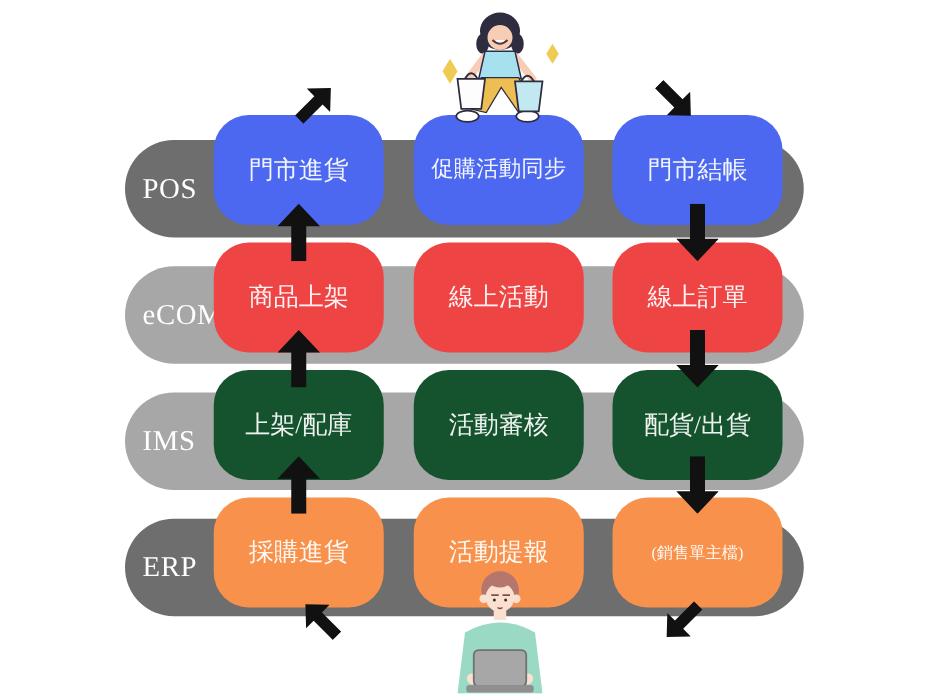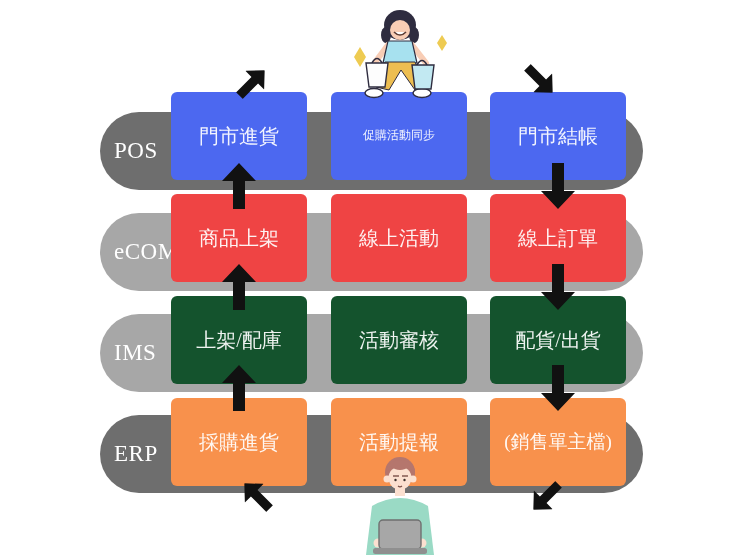--- a/index.html
+++ b/index.html
@@ -14,30 +14,30 @@
   .bar-label{
     position:absolute;left:114px;width:70px;height:78px;display:flex;align-items:center;
     color:#ffffff;font-size:23px;letter-spacing:.5px;z-index:2;
   }
   .bar-pos{top:112px;} .lbl-pos{top:112px;}
   .bar-ecom{top:213px;} .lbl-ecom{top:213px;}
   .bar-ims{top:314px;} .lbl-ims{top:314px;}
   .bar-erp{top:415px;} .lbl-erp{top:415px;text-align:right;}
   
   .box{
-    position:absolute;width:136px;height:88px;border-radius:6px;z-index:2;
+    position:absolute;width:136px;height:88px;border-radius:28px;z-index:2;
     display:flex;flex-direction:column;align-items:center;justify-content:center;
     text-align:center;color:rgba(255,255,255,.93);font-size:20px;line-height:1.3;
   }
   .col1{left:171px;} .col2{left:331px;} .col3{left:490px;}
   .row1{top:92px;} .row2{top:194px;} .row3{top:296px;} .row4{top:398px;}
   .b-blue{background:#4c68f0;} .b-purple{background:#ef4444;}
   .b-red{background:#14532d;} .b-orange{background:#f8914c;}
-  .box .small{font-size:12px;}
-  .box .sub{display:block;font-size:19px;}
+  .box .small{font-size:18px;}
+  .box .sub{display:block;font-size:13px;}
   .box .sub:empty{display:none;}
   .box.two-line{font-size:18px;}
   
   .arrow{position:absolute;width:34px;height:46px;z-index:3;}
   .arrow svg{display:block;width:100%;height:100%;}
   .arrow.down{transform:rotate(180deg);}
   .arrow.ne{transform:rotate(45deg) scale(.78);}
   .arrow.se{transform:rotate(135deg) scale(.78);}
   .arrow.nw{transform:rotate(-45deg) scale(.78);}
   .arrow.sw{transform:rotate(225deg) scale(.78);}

